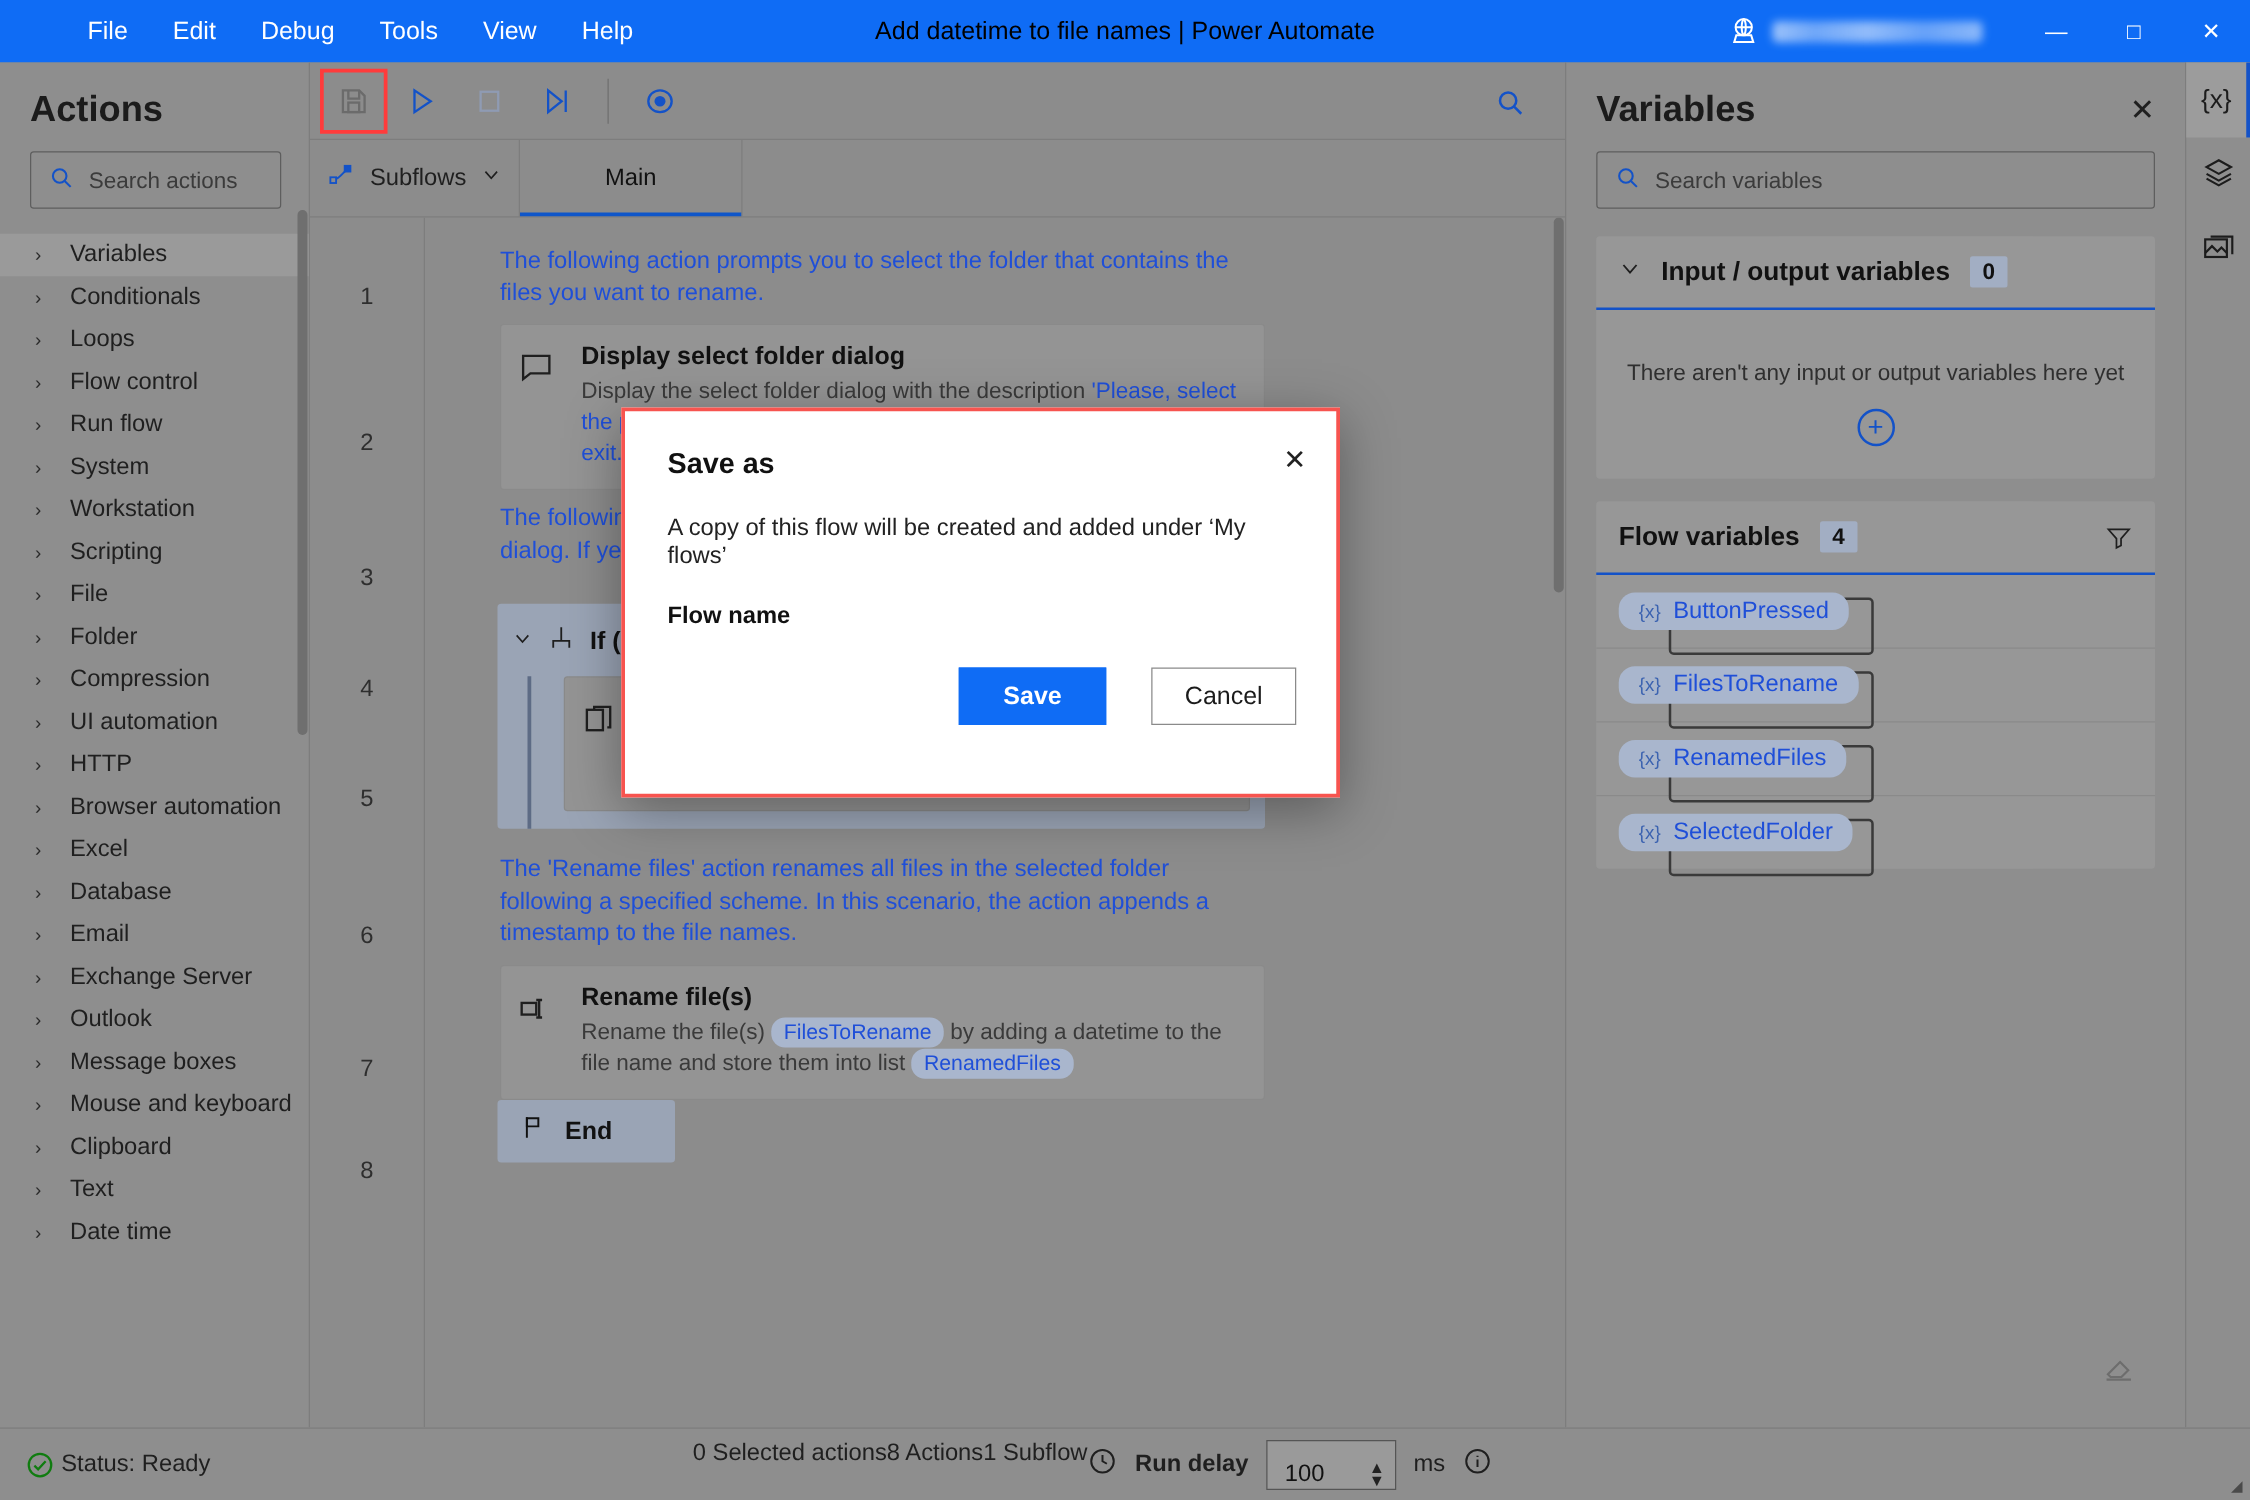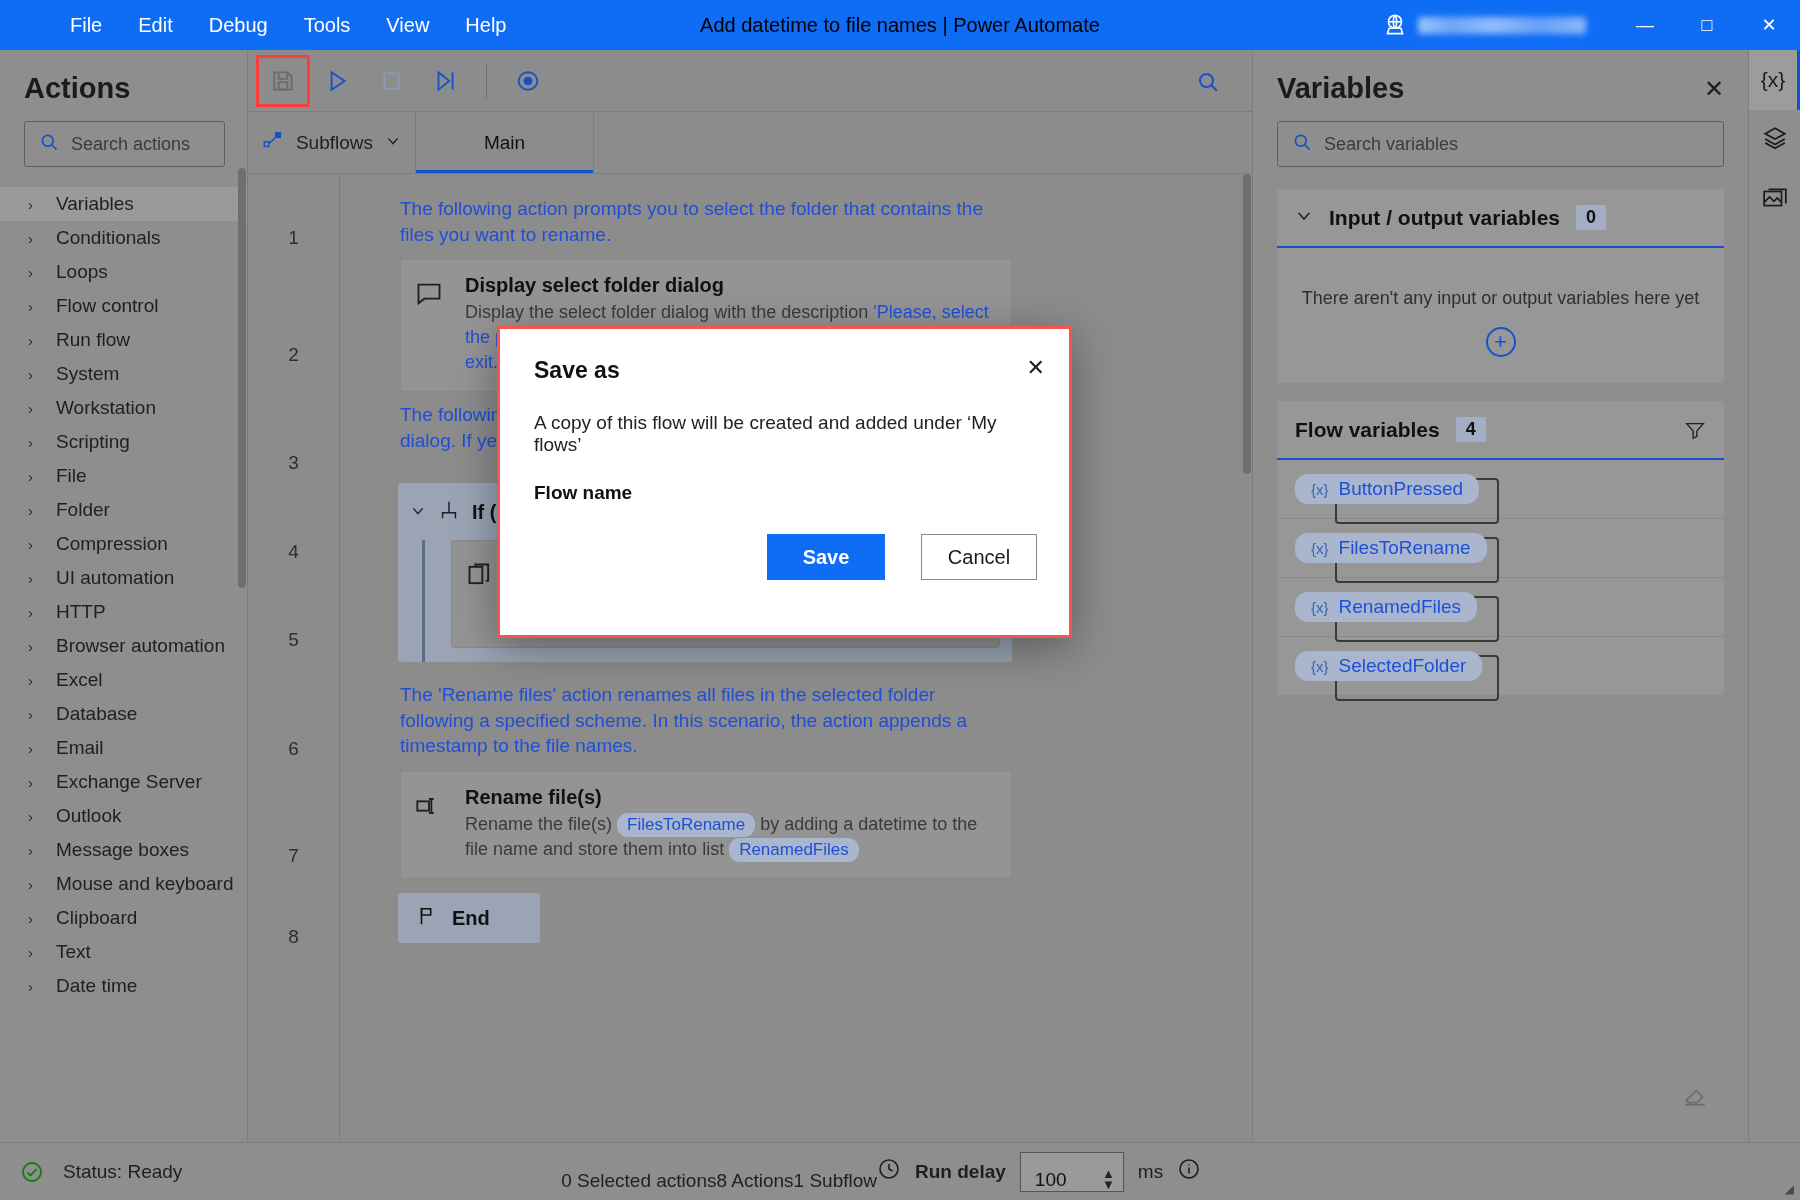--- a/index.html
+++ b/index.html
@@ -143,21 +143,21 @@
     border-radius: 11px; padding: 1px 10px; font-size: 17px; line-height: 1.3;
   }
   .if-block {
     margin-top: 18px; background: #9aa4b5; border-radius: 3px;
     padding: 10px 12px 0 12px; margin-left: 30px; max-width: 614px;
   }
   .if-head { display:flex; align-items:center; gap: 12px; font-size: 20px; color: #111; padding: 6px 0 14px 0; }
   .if-head b { font-weight: 700; }
   .if-body { padding: 0 0 14px 26px; border-left: 3px solid #5d6b85; margin-left: 12px; }
   .end-block {
-    margin-top: 14px; margin-left: 30px; width: 142px; height: 50px;
+    margin-left: 30px; width: 142px; height: 50px;
     background: #9aa4b5; border-radius: 3px;
     display: flex; align-items: center; gap: 14px; padding-left: 18px;
     font-size: 20px; font-weight: 600; color: #111;
   }
   .canvas-scrollbar {
     position: absolute; right: 0; top: 0; bottom: 0; width: 10px;
   }
   .canvas-scrollbar .thumb { width: 8px; margin-left:1px; height: 300px; background:#6f6f6f; border-radius:4px; }
 
   
@@ -213,24 +213,24 @@
   .rail-btn { height: 60px; display: flex; align-items: center; justify-content: center; }
   .rail-btn.active { background: #9c9c9c; border-right: 3px solid #1352c8; }
   .rail-btn .vx { font-size: 21px; color: #1c1c1c; }
 
   
   .statusbar {
     position: absolute; left: 0; right: 0; bottom: 0; height: 58px;
     background: #8e8e8e; border-top: 1px solid #7d7d7d;
     display: flex; align-items: center;
   }
-  .status-left { display: flex; align-items: center; gap: 19px; padding-left: 20px; font-size: 19px; color: #1f1f1f; }
+  .status-left { display: flex; align-items: center; gap: 5px; padding-left: 20px; font-size: 19px; color: #1f1f1f; }
   .check-circle { width: 24px; height: 24px; }
   .status-center {
-    flex: 1; display: flex; align-items: flex-end; justify-content: center; 
+    flex: 1; display: flex; align-items: flex-start; justify-content: center; 
     font-size: 19px; color: #1f1f1f;
   }
   .rundelay { display: flex; align-items: center; gap: 14px; }
   .rundelay .lbl { font-weight: 700; }
   .spinbox {
     width: 104px; height: 40px; border: 1px solid #555; background: #9a9a9a;
     display: flex; align-items: center; justify-content: space-between;
     padding: 16px 8px 0 14px; font-size: 19px; color: #111;
   }
   .spin-arrows { display: flex; flex-direction: column; line-height: .8; font-size: 13px; color: #222; }

